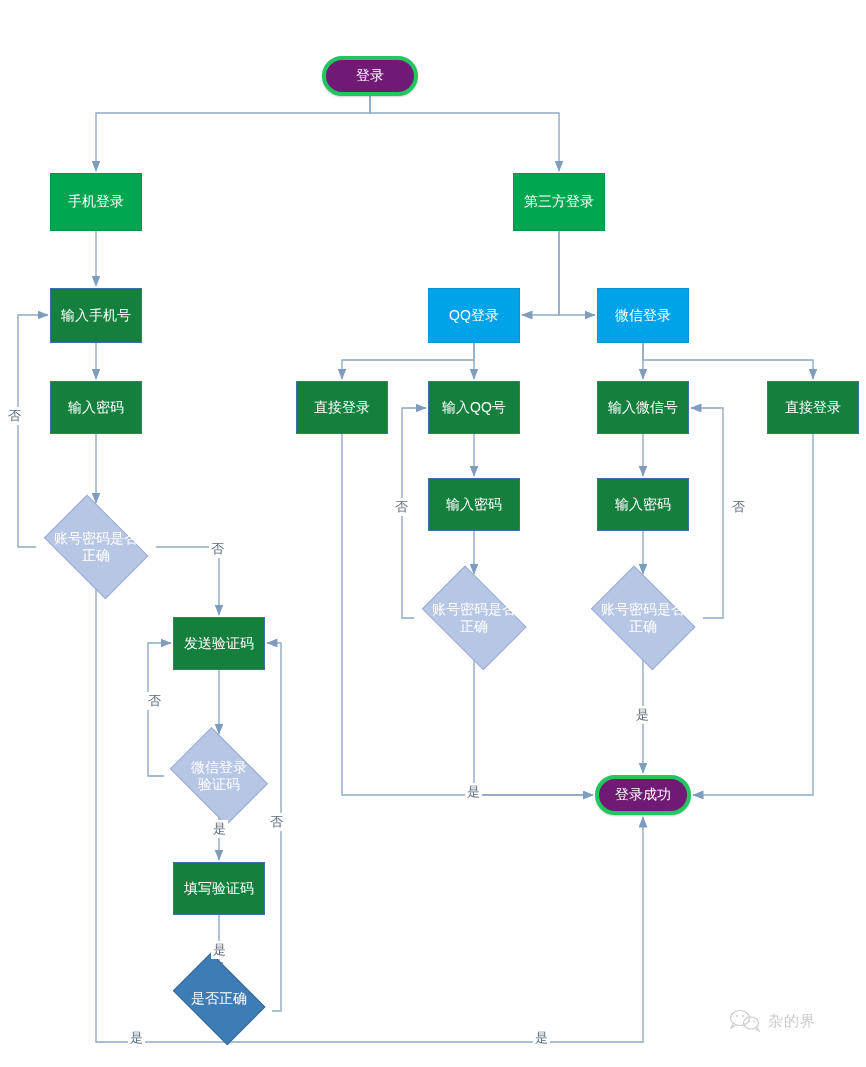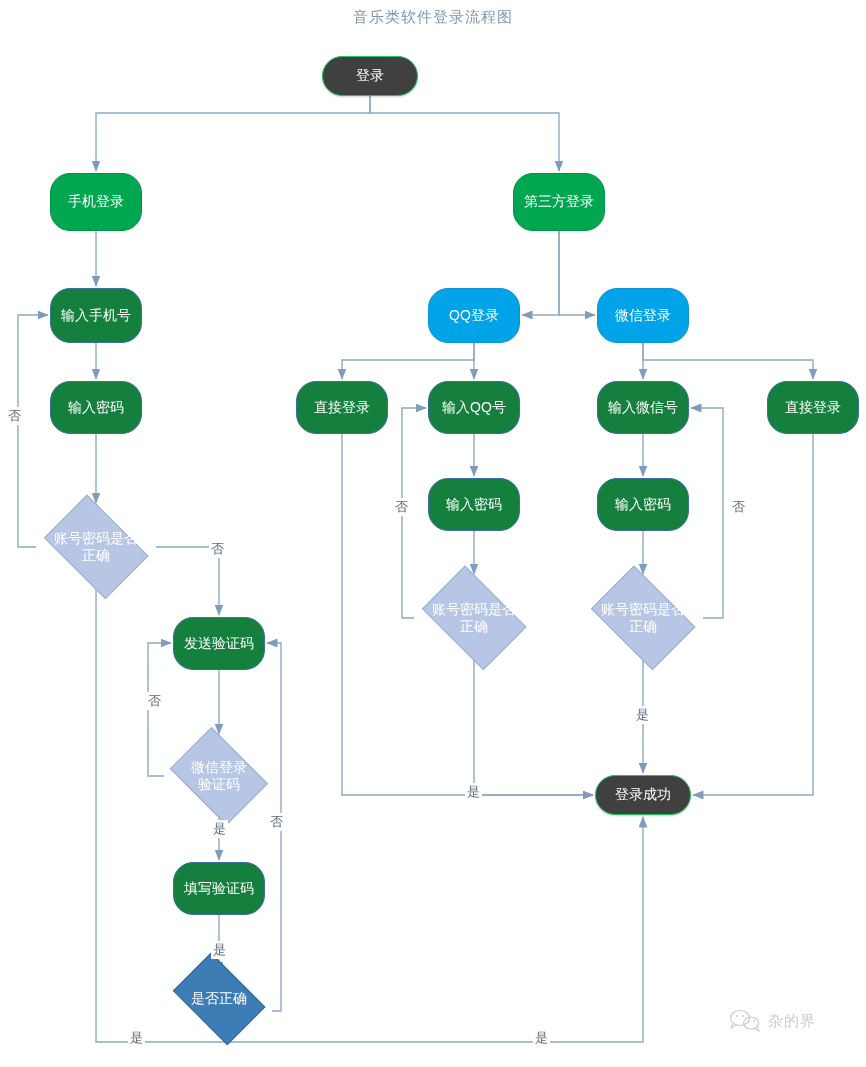--- a/index.html
+++ b/index.html
@@ -40,26 +40,25 @@
     position: absolute;
     box-sizing: border-box;
     display: flex;
     align-items: center;
     justify-content: center;
     text-align: center;
     color: #ffffff;
     font-size: 14px;
     line-height: 1.25;
     white-space: pre-line;
-    border-radius: 20px;
   }
   
   .n-term {
-    background: #404040;
-    border: 1px solid #22c55e;
+    background: #701a75;
+    border: 4px solid #22c55e;
     border-radius: 22px;
     box-shadow: 0 1px 2px rgba(0,0,0,0.18);
   }
   
   .n-green {
     background: #00a650;
     border: 1px solid #009247;
   }
   
   .n-cyan {
@@ -121,21 +120,20 @@
     font-size: 15px;
     color: #8a8a8a;
     letter-spacing: 1px;
   }
 </style>
 </head>
 <body>
 
 <div id="canvas">
 
-  <div class="title">音乐类软件登录流程图</div>
 
   <svg id="edges" viewBox="0 0 866 1067">
     <defs>
       <marker id="arw" markerWidth="9" markerHeight="9" refX="7.5" refY="3.2" orient="auto">
         <path d="M0,0 L8,3.2 L0,6.4 z" fill="#7e9cbd"></path>
       </marker>
     </defs>
     <g fill="none" stroke="#8fa9c4" stroke-width="1.4" marker-end="url(#arw)">
 
       <path d="M370,96 L370,113 L96,113 L96,171"></path>

